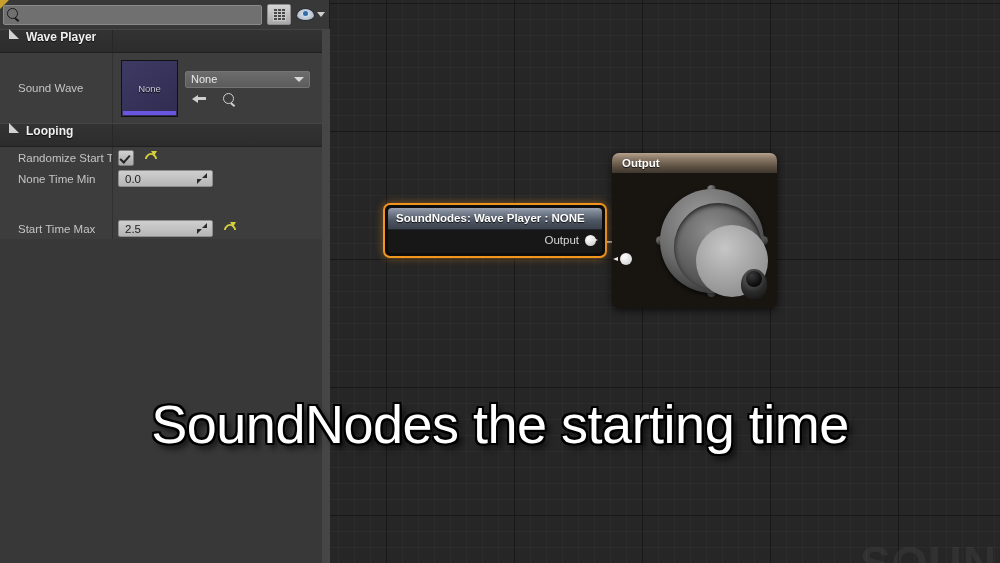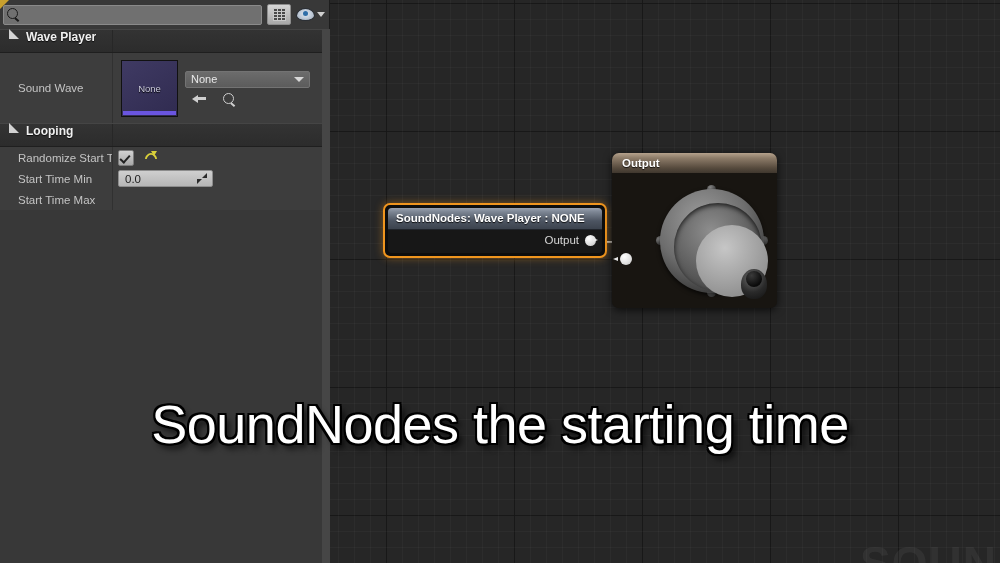--- a/index.html
+++ b/index.html
@@ -406,31 +406,38 @@
 
         <div class="prop-row" style="height:21px;">
           <div class="prop-label">Randomize Start Tim</div>
           <div class="prop-value" style="padding-left:6px;">
             <span class="cbox checked"></span>
             <span class="reset"></span>
           </div>
         </div>
 
         <div class="prop-row" style="height:21px;">
-          <div class="prop-label">Start Time Min</div>
+          <div class="prop-label">None Time Min</div>
           <div class="prop-value" style="padding-left:6px;">
             <span class="numfield">
               <span class="val">0.0</span>
               <span class="spin"></span>
             </span>
           </div>
         </div>
 
-        <div class="prop-row" style="height:21px;">
+        <div class="prop-row" style="height:21px;margin-top:29px;">
           <div class="prop-label">Start Time Max</div>
+          <div class="prop-value" style="padding-left:6px;">
+            <span class="numfield">
+              <span class="val">2.5</span>
+              <span class="spin"></span>
+            </span>
+            <span class="reset"></span>
+          </div>
         </div>
       </div>
 
       <div class="scroll-strip"></div>
     </div>
   </div>
 
   <div class="caption">SoundNodes the starting time</div>
 
 </div>

